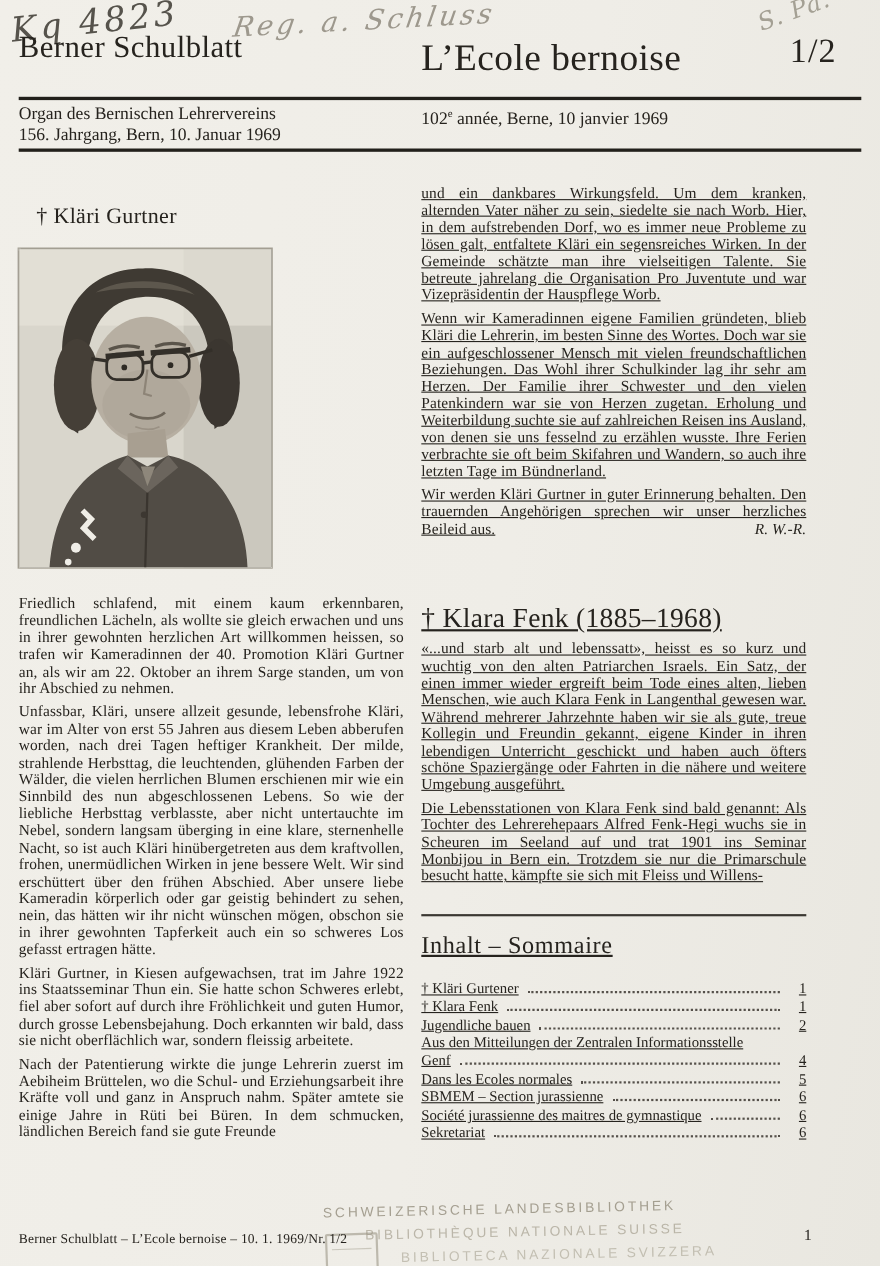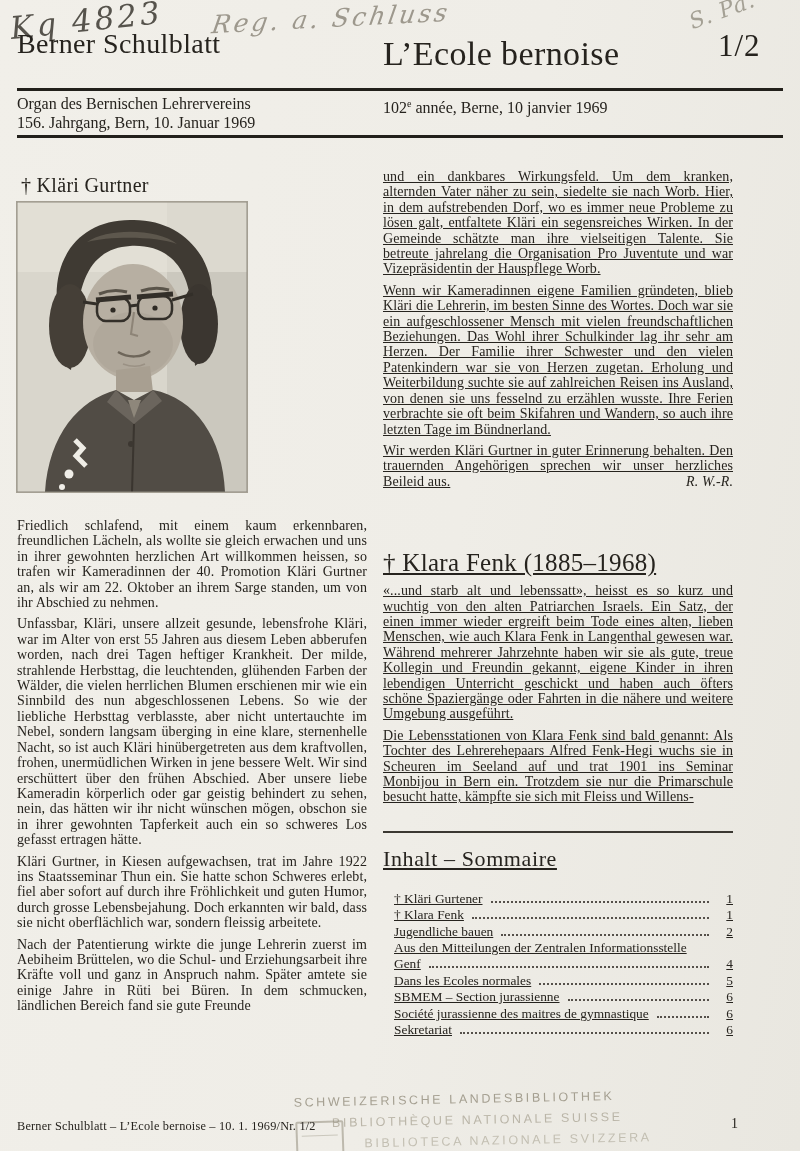--- a/index.html
+++ b/index.html
@@ -25,40 +25,40 @@
   .rule-mid { position:absolute; left:17px; width:766px; top:135px; border-top:3px solid #22201b; }
   .org { position:absolute; top:95px; font-size:16px; line-height:18.5px; }
   .org-de { left:17px; }
   .org-fr { left:383px; }
   .org sup { font-size:10px; }
 
   
   .col-left  { position:absolute; left:17px;  top:168px; width:350px; }
   .col-right { position:absolute; left:383px; top:169px; width:350px;text-decoration:underline; }
 
-  .obit-title { font-size:20px; line-height:26px; margin:4px; font-weight:normal; letter-spacing:0.3px; }
+  .obit-title { font-size:20px; line-height:26px; margin:16px; font-weight:normal; letter-spacing:0.3px; }
   .obit-sub   { font-size:15.5px; line-height:20px; margin:0 0 34px 0; }
 
   .photo-frame { width:230px; height:290px; margin:0 0 26px 0; line-height:0; box-shadow:0 0 0 1px #a49f93; }
 
   .body p {
     margin:0 0 6px 0;
     font-size:14px; line-height:15.4px;
     text-align:justify; letter-spacing:0.1px;
   }
   .closing { position:relative; }
   .closing .sig { position:absolute; right:0; bottom:0; font-style:italic; }
 
   .fenk-title { font-size:25px; line-height:24px; margin:62px 0 8px 0; font-weight:normal; letter-spacing:0.3px; }
 
   .rule-toc { border:none; border-top:2px solid #3b3832; margin:26px 0 0 0; }
   .toc-title { font-size:22px; line-height:28px; margin:12px 0 0 0; font-weight:normal; letter-spacing:0.6px; }
   .toc { margin-top:18px; }
   .toc-row { display:flex; align-items:baseline; font-size:13.4px; line-height:16.4px; }
-  .toc-label { white-space:nowrap;margin-left:11px; }
+  .toc-label { white-space:nowrap; }
   .toc-leader { flex:1; border-bottom:2px dotted #55504a; margin:0 6px 3px 8px; min-width:8px; }
   .toc-page { width:18px; text-align:right; }
   .toc-row--cont .toc-leader { visibility:hidden; }
 
   
   .footer-imprint { position:absolute; left:17px; top:1119px; font-size:12.3px; letter-spacing:0.2px; }
   .footer-page    { position:absolute; left:714px; top:1116px; width:24px; text-align:right; font-size:14px; }
 
   
   .stamp {

